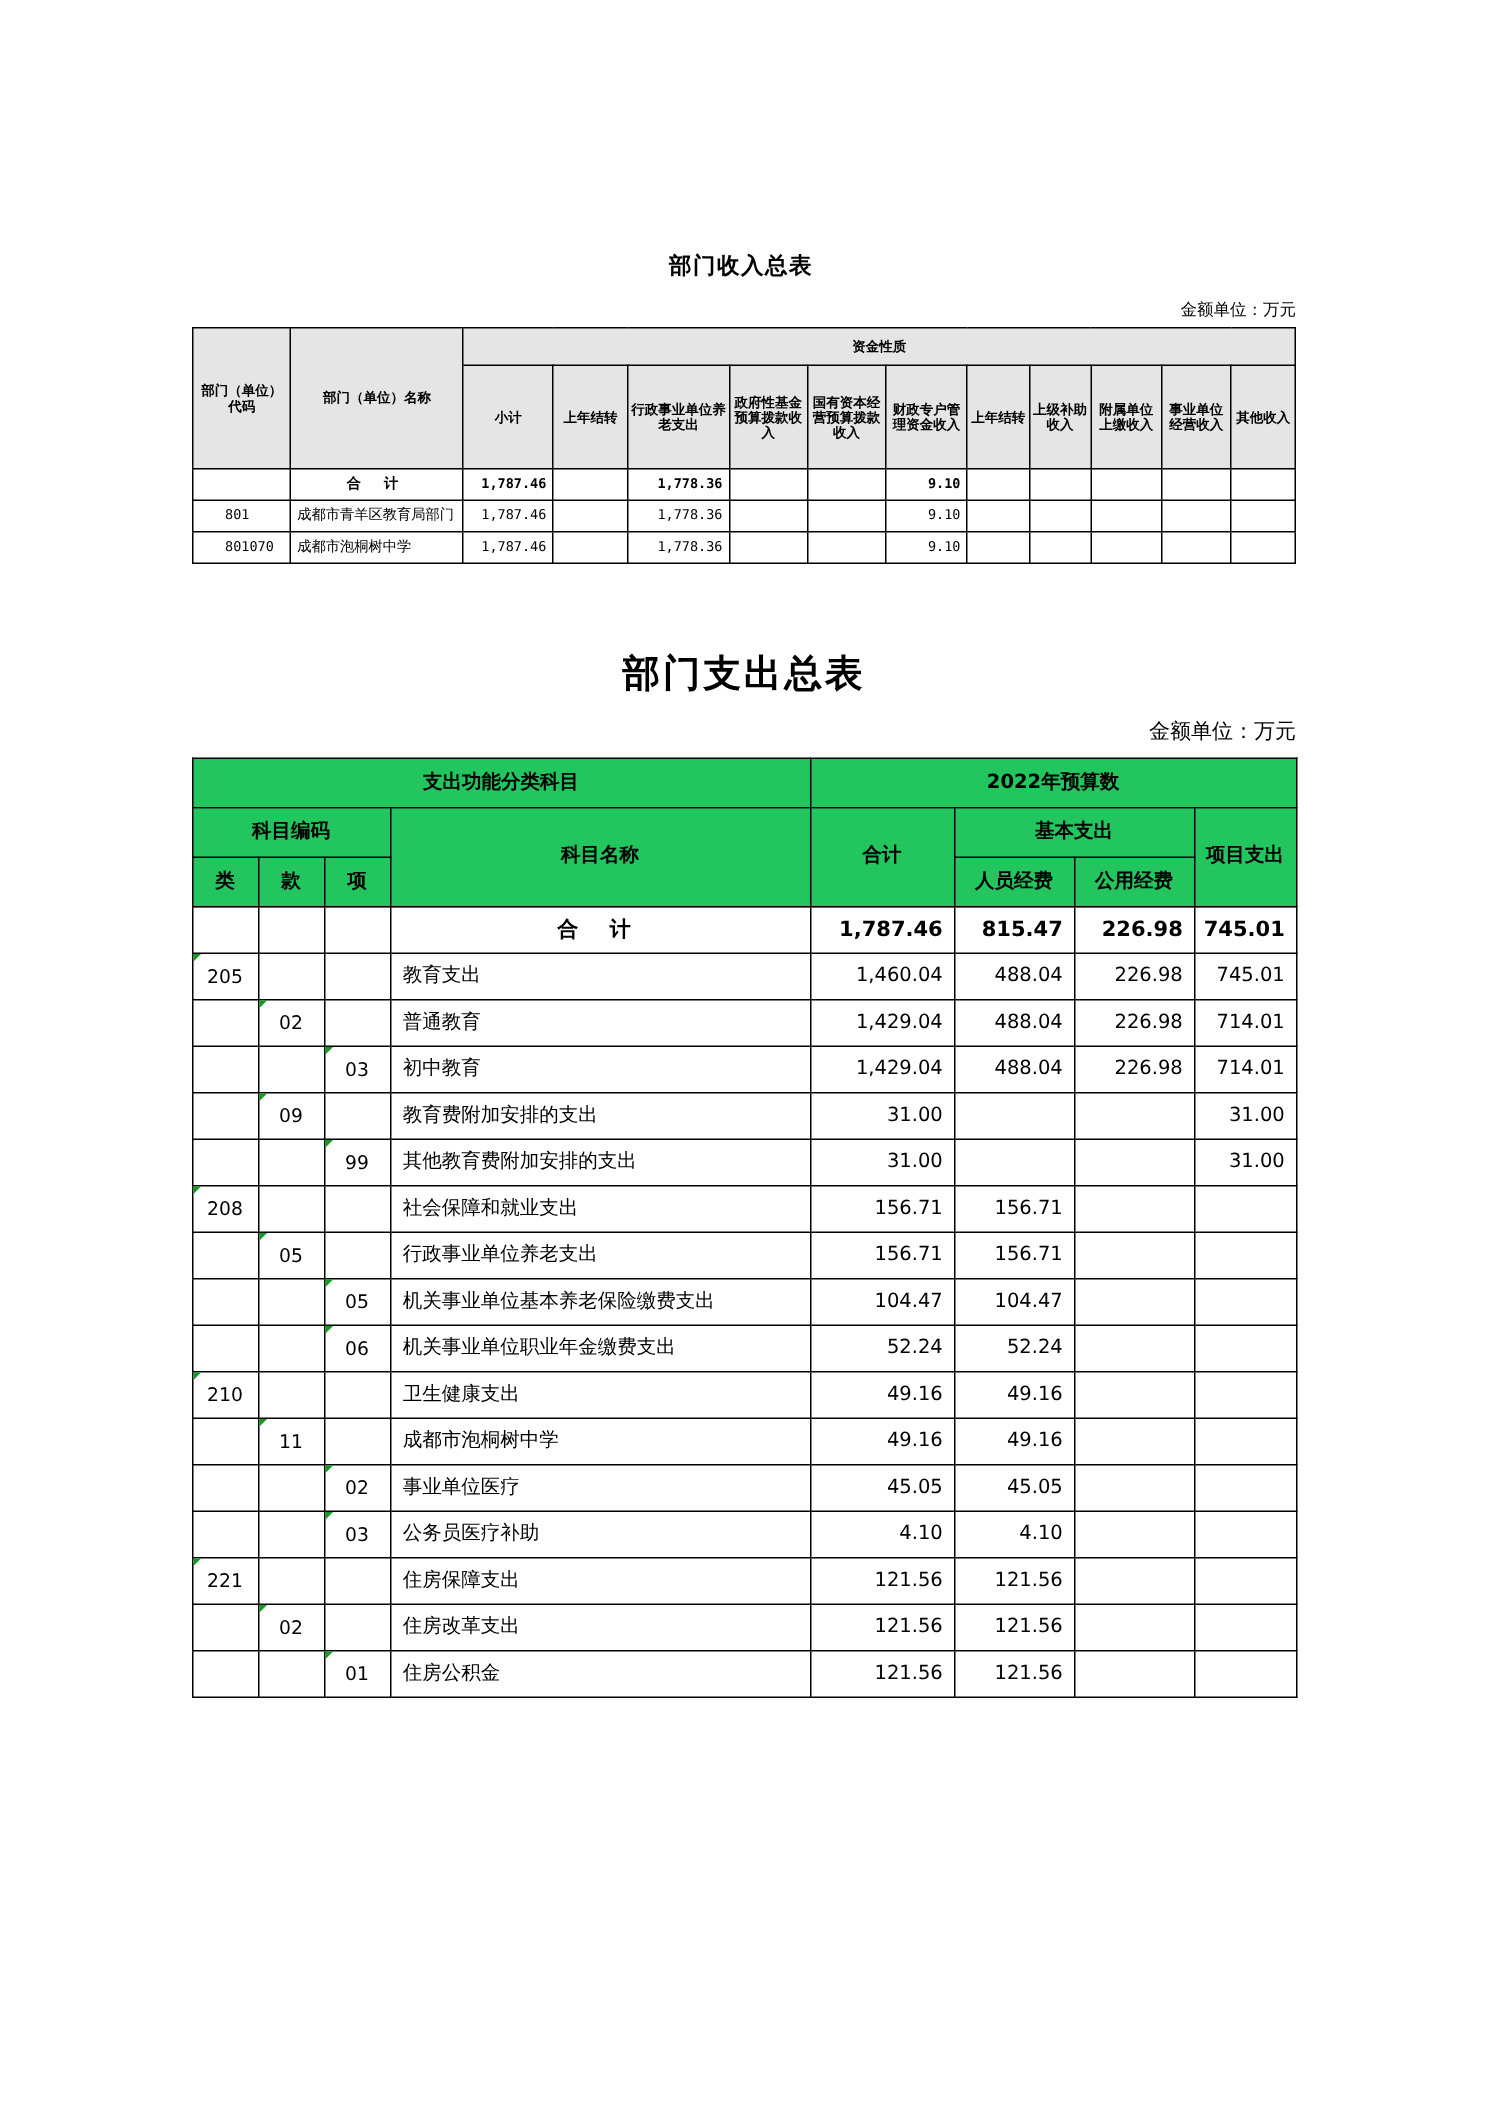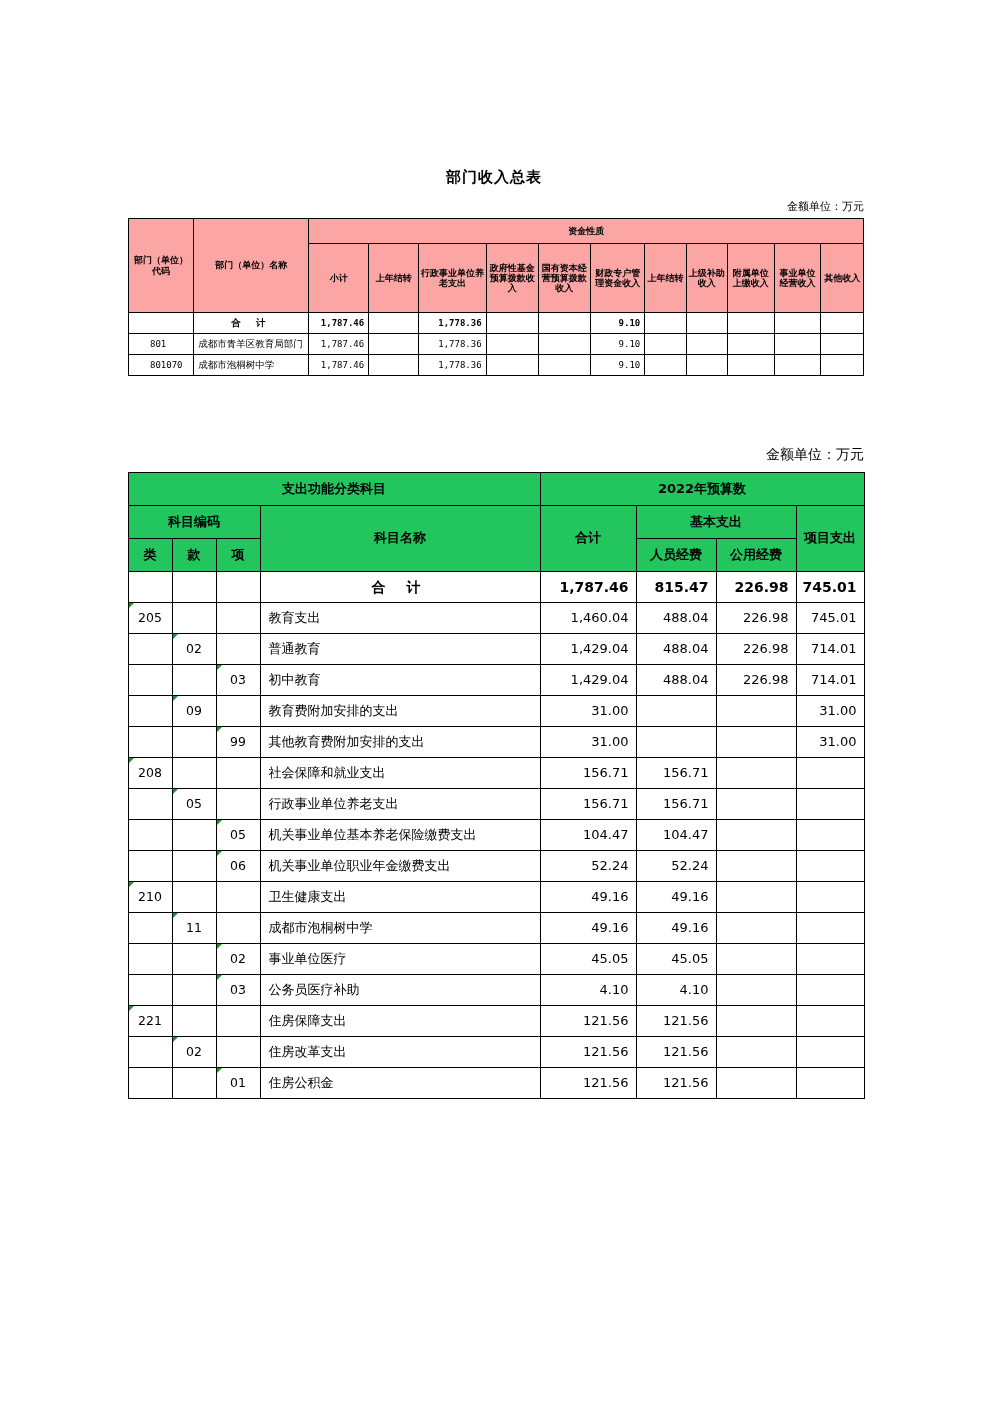--- a/index.html
+++ b/index.html
@@ -56,21 +56,21 @@
     font-size: 9px;
     font-family: "DejaVu Sans", "Liberation Sans", sans-serif;
     font-weight: bold;
     text-align: center;
     vertical-align: middle;
     padding: 1px 1px;
     line-height: 1.12;
     word-break: break-all;
   }
   table.t1 thead td {
-    background: #fca5a5;
+    background: #e5e5e5;
     height: 22px;
     font-family: Liberation Serif, serif;
   }
   table.t1 td.hdr-tall {
     height: 66px;
   }
   table.t1 tbody td {
     height: 18px;
     font-weight: normal;
     font-size: 9.5px;
@@ -276,20 +276,21 @@
           <td class="num"></td>
           <td class="num"></td>
           <td class="num"></td>
           <td class="num"></td>
         </tr>
       </tbody>
     </table>
   </div>
 
   <div class="sec2">
+    <div class="sec2-title">部门支出总表</div>
     <div class="unit-line-2">金额单位：万元</div>
 
     <table class="t2">
       <colgroup>
         <col style="width:44px">
         <col style="width:44px">
         <col style="width:44px">
         <col style="width:280px">
         <col style="width:96px">
         <col style="width:80px">

